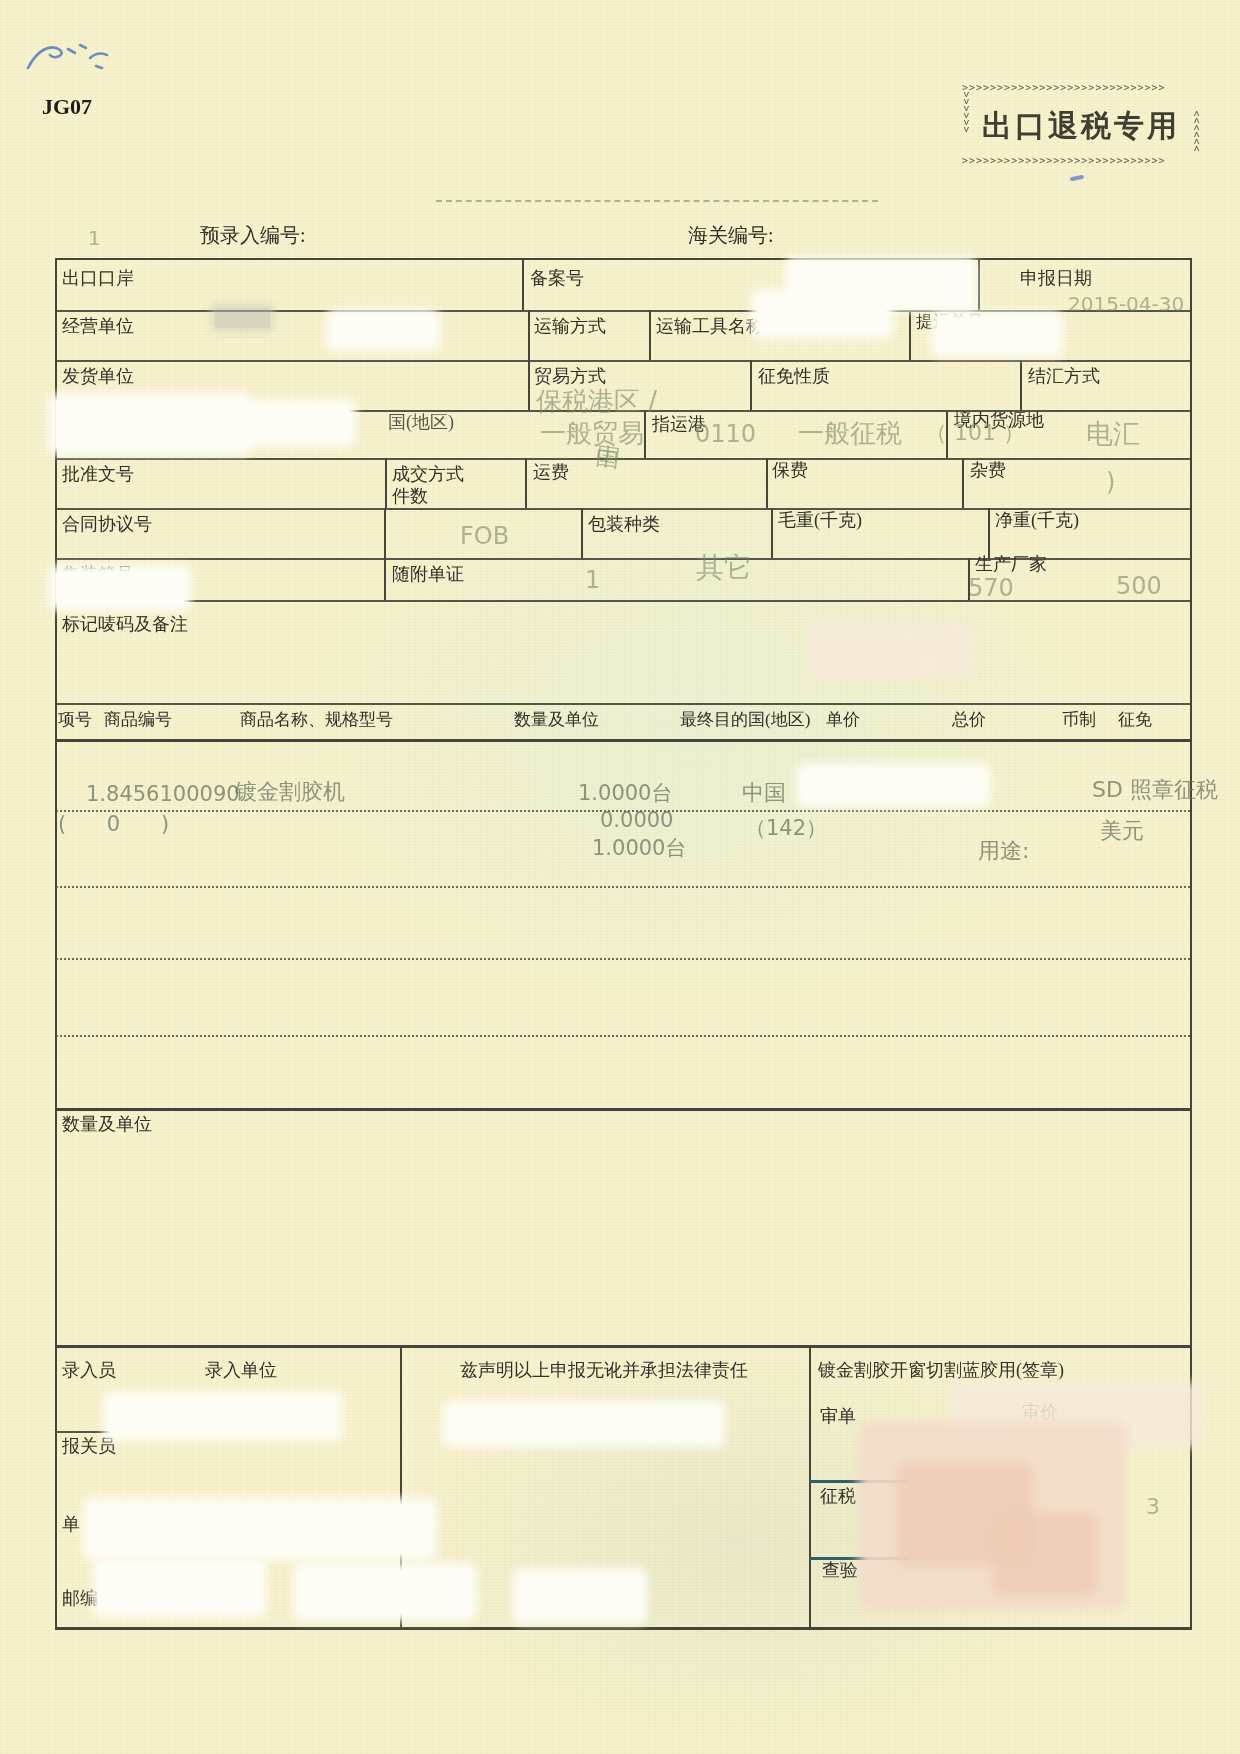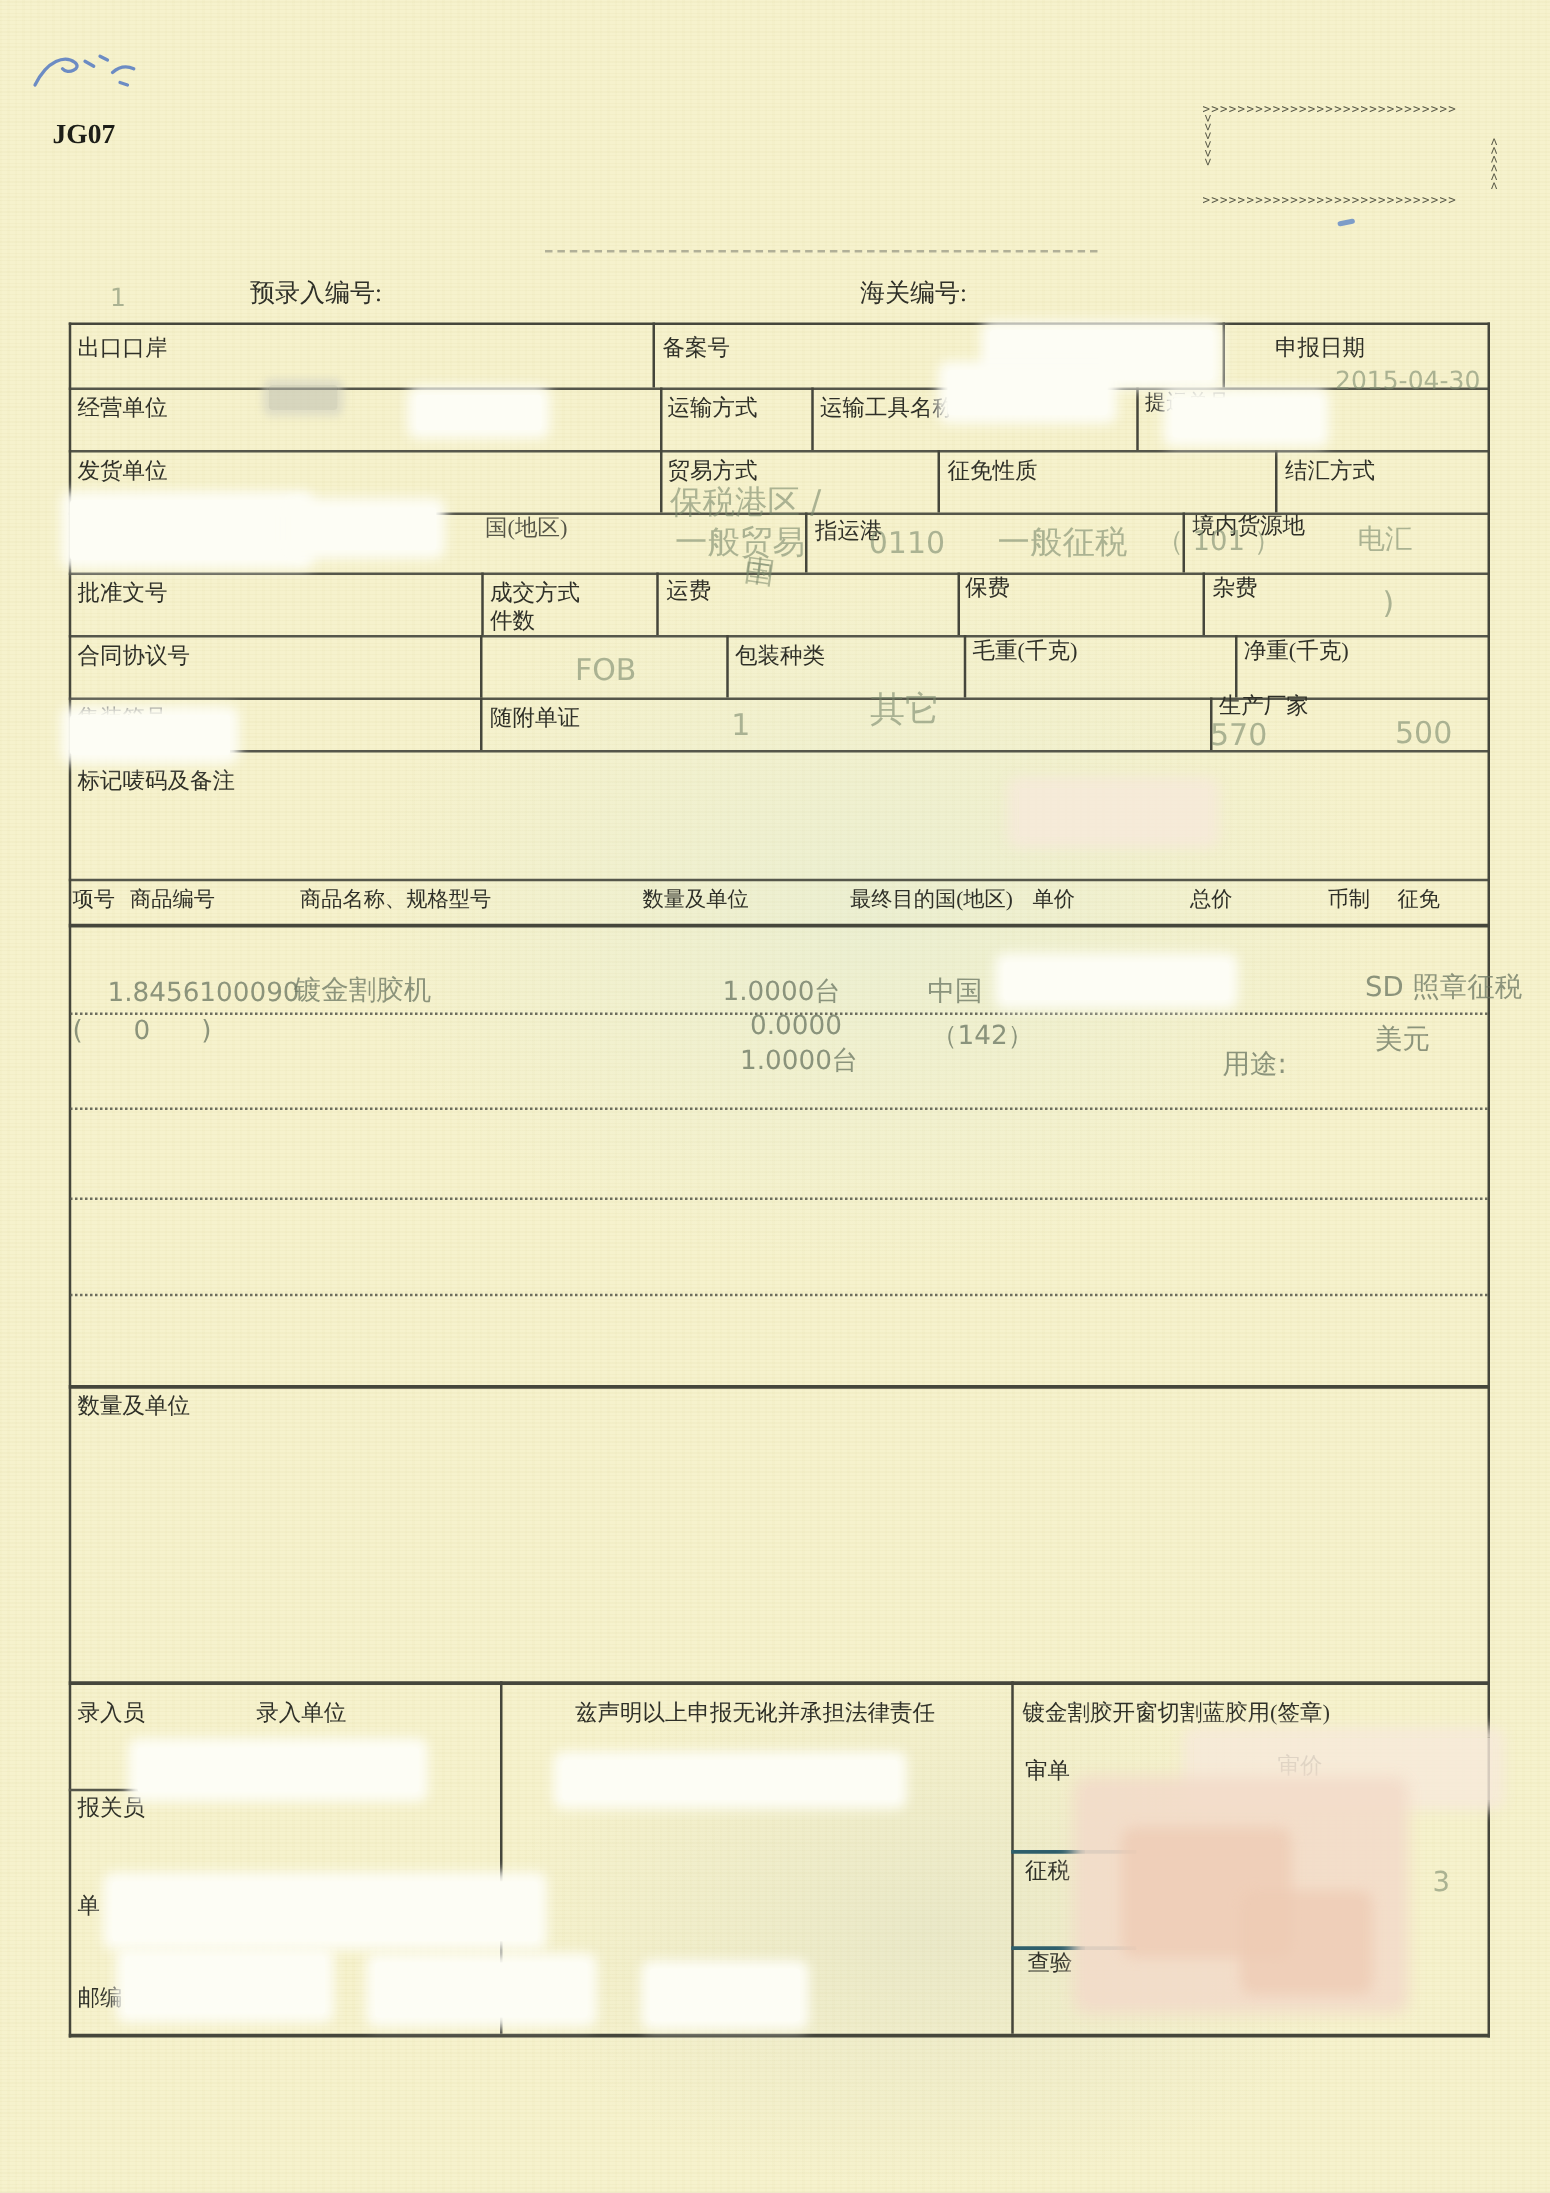--- a/index.html
+++ b/index.html
@@ -57,20 +57,21 @@
     <path d="M6,32 C16,12 30,8 38,14 C44,19 32,24 28,19 M46,13 l7,4 M58,9 l6,3 M68,22 q8,-7 17,-3 M74,30 l6,2" stroke="#4a72c2" stroke-width="2.6" fill="none" stroke-linecap="round" opacity="0.8"></path>
   </svg>
 
   <div id="form-code">JG07</div>
 
   <div class="stamp">
     <div class="edge e-top">&gt;&gt;&gt;&gt;&gt;&gt;&gt;&gt;&gt;&gt;&gt;&gt;&gt;&gt;&gt;&gt;&gt;&gt;&gt;&gt;&gt;&gt;&gt;&gt;&gt;&gt;&gt;&gt;&gt;</div>
     <div class="edge e-bot">&gt;&gt;&gt;&gt;&gt;&gt;&gt;&gt;&gt;&gt;&gt;&gt;&gt;&gt;&gt;&gt;&gt;&gt;&gt;&gt;&gt;&gt;&gt;&gt;&gt;&gt;&gt;&gt;&gt;</div>
     <div class="edge e-left">&gt;&gt;&gt;&gt;&gt;&gt;</div>
     <div class="edge e-right">&gt;&gt;&gt;&gt;&gt;&gt;</div>
+    <div class="txt">出口退税专用</div>
   </div>
 
   <div id="title-underline"></div>
   <div id="blue-dash"></div>
 
   <div class="faint" style="left:88px;top:226px;font-size:20px;">1</div>
   <div class="lbl" style="left:200px;top:224px;font-size:20px;">预录入编号:</div>
   <div class="lbl" style="left:688px;top:224px;font-size:20px;">海关编号:</div>
 
   <div class="hl" style="left:55px;top:258px;width:1137px;"></div>
@@ -156,21 +157,21 @@
 
   <div class="lbl" style="left:62px;top:614px;">标记唛码及备注</div>
   <div class="lbl" style="left:62px;top:1114px;">数量及单位</div>
 
   <div class="faint" style="left:1068px;top:292px;font-size:20px;">2015-04-30</div>
   <div class="faint" style="left:536px;top:384px;font-size:26px;">保税港区 /</div>
   <div class="faint" style="left:540px;top:416px;font-size:26px;">一般贸易</div>
   <div class="faint" style="left:695px;top:420px;font-size:24px;">0110</div>
   <div class="faint" style="left:798px;top:416px;font-size:26px;">一般征税</div>
   <div class="faint" style="left:925px;top:418px;font-size:22px;">（ 101 ）</div>
-  <div class="faint" style="left:1086px;top:416px;font-size:22px;">电汇</div>
+  <div class="faint" style="left:1086px;top:416px;font-size:27px;">电汇</div>
   <div class="vertcn" style="left:596px;top:426px;">中国</div>
   <div class="faint" style="left:1106px;top:468px;font-size:24px;">)</div>
   <div class="faint" style="left:460px;top:522px;font-size:24px;">FOB</div>
   <div class="faint" style="left:585px;top:566px;font-size:24px;">1</div>
   <div class="faint" style="left:696px;top:549px;font-size:28px;">其它</div>
   <div class="faint" style="left:968px;top:574px;font-size:24px;">570</div>
   <div class="faint" style="left:1116px;top:572px;font-size:24px;">500</div>
 
   <div class="lbl sm" style="left:58px;top:710px;">项号</div>
   <div class="lbl sm" style="left:104px;top:710px;">商品编号</div>

